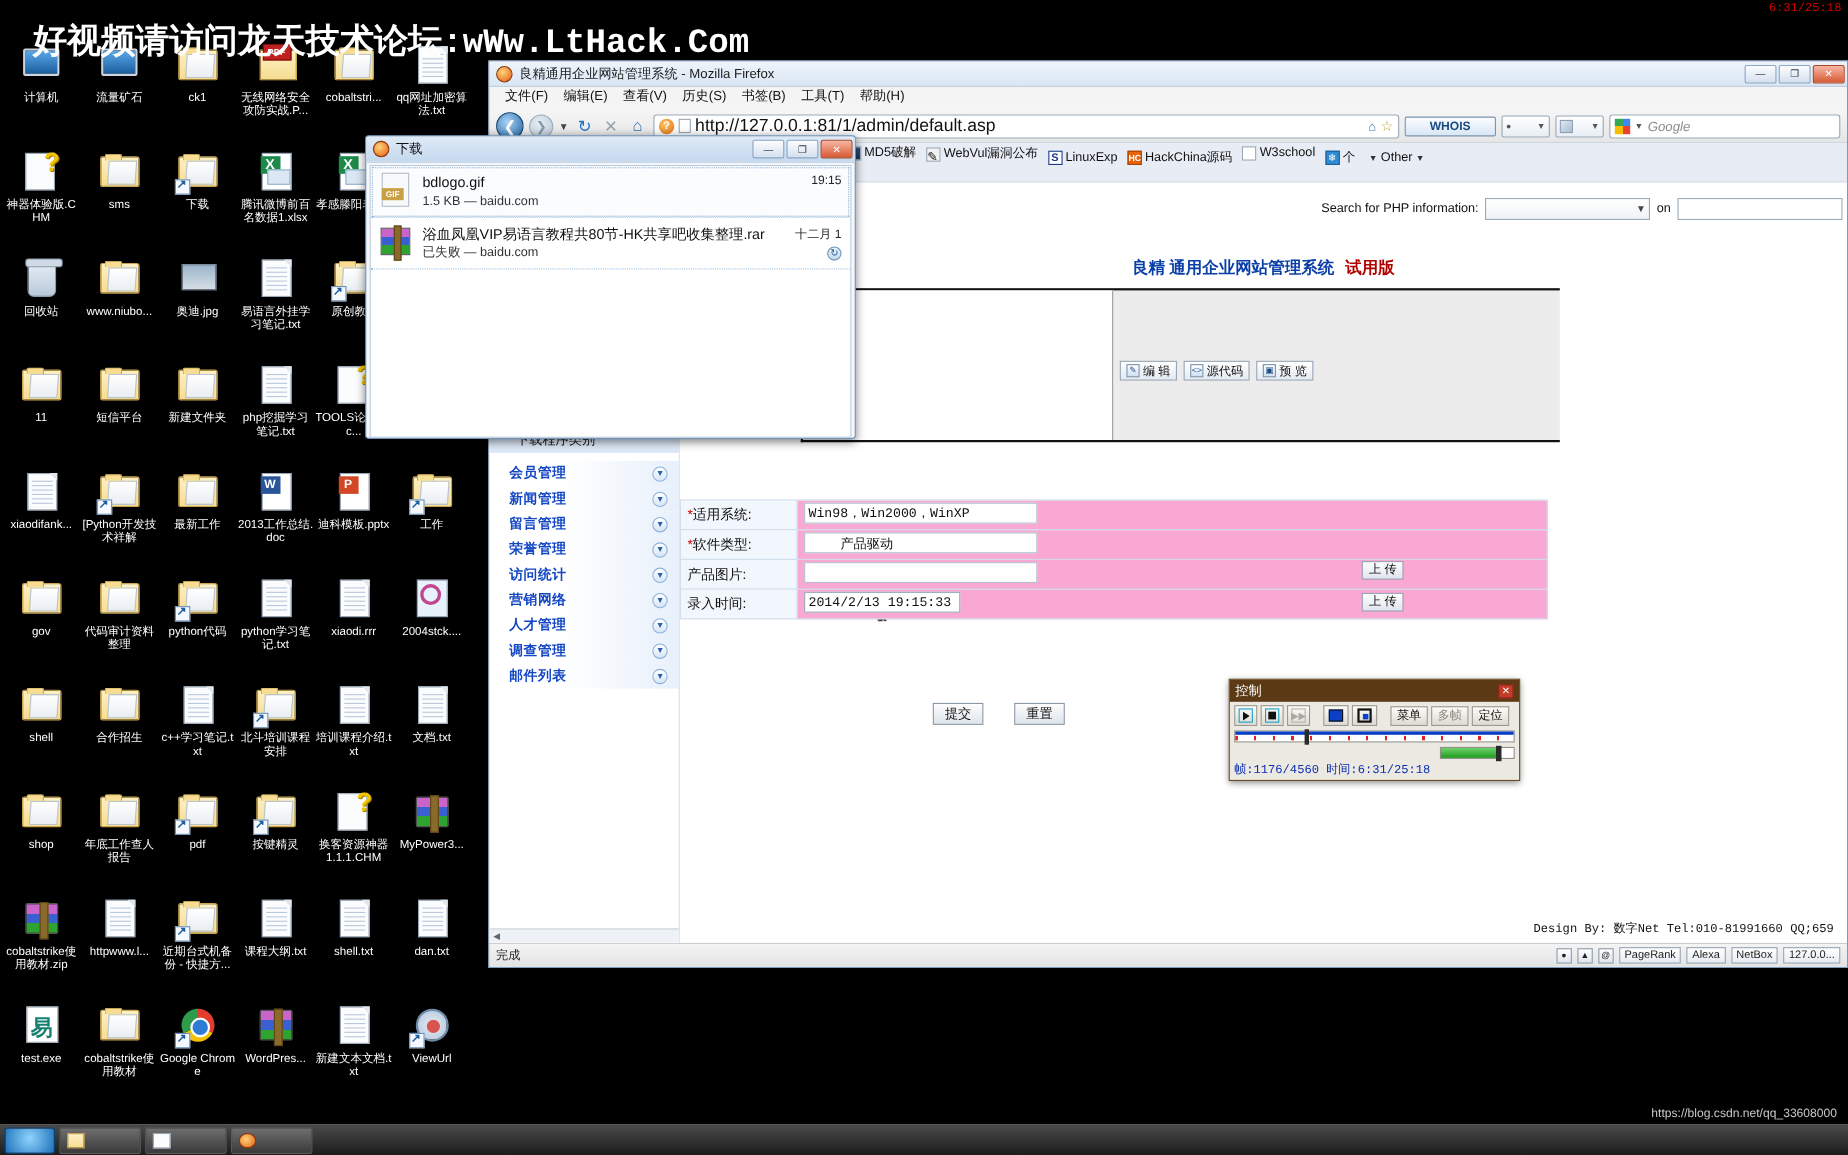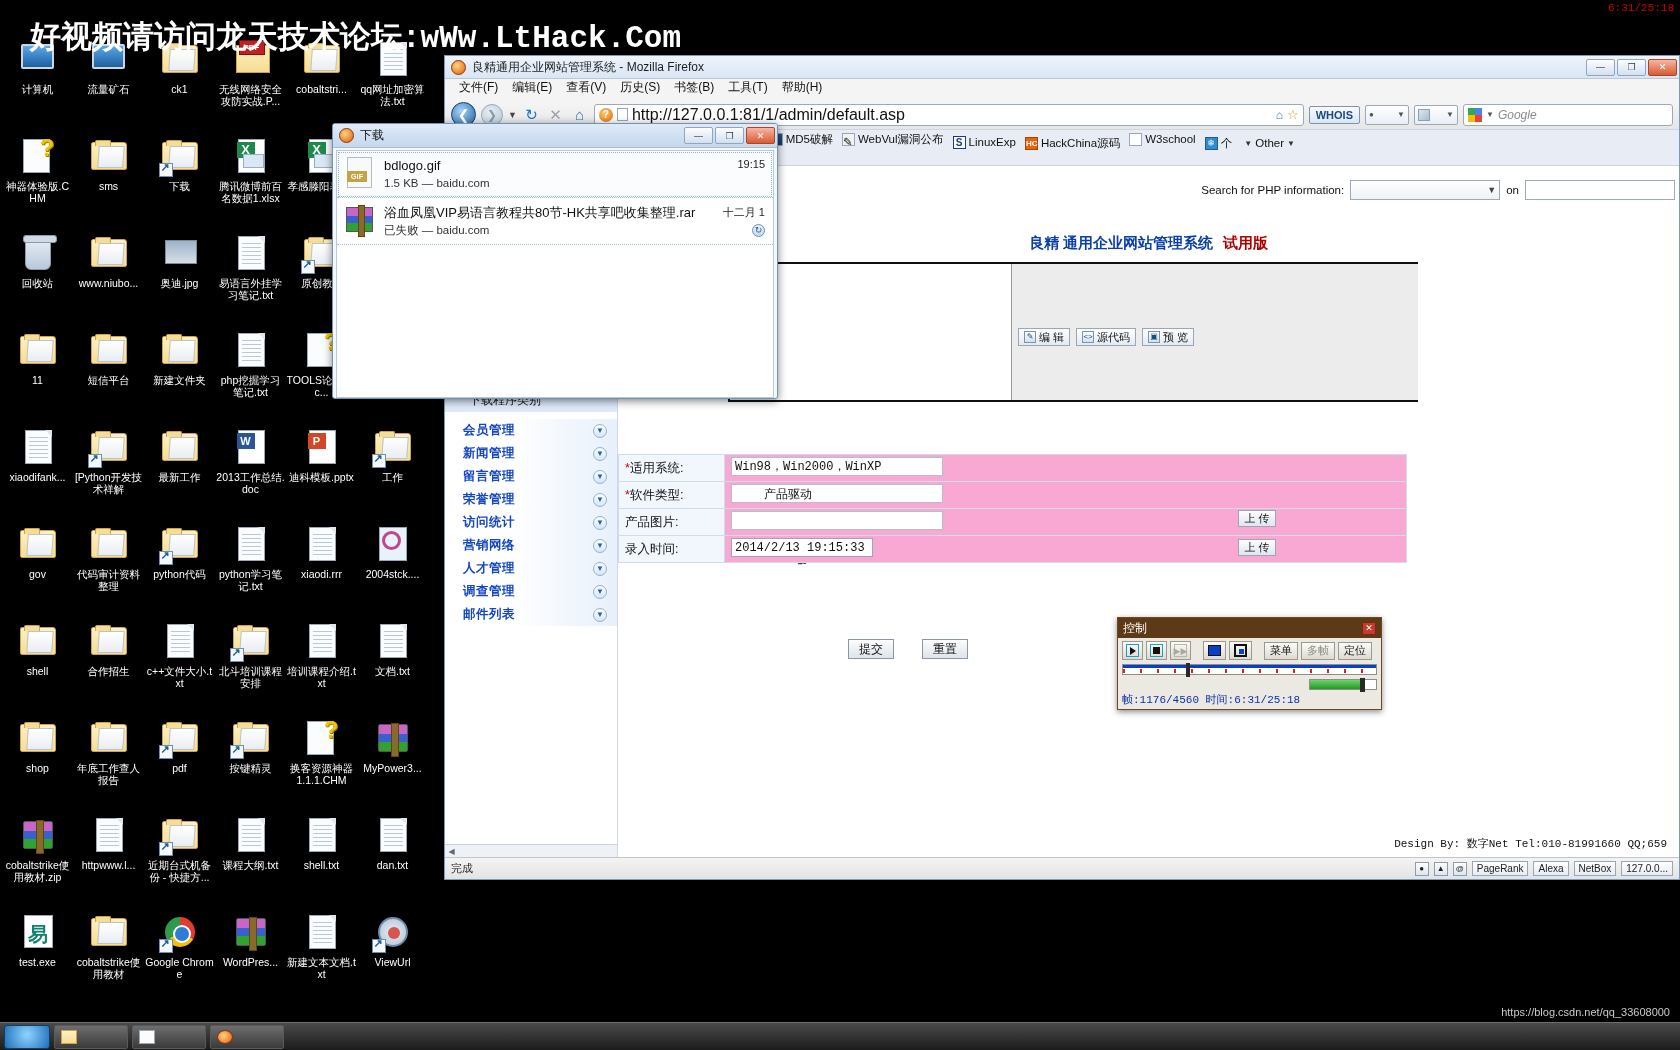--- a/index.html
+++ b/index.html
@@ -149,21 +149,21 @@
   .nav-fwd{width:22px;height:22px;border-radius:50%;background:radial-gradient(circle at 40% 35%,#e6eef6,#b8c6d4);border:1px solid #9aaab9;color:#8a98a6;display:flex;align-items:center;justify-content:center;font-size:12px;}
   .nav-drop{font-size:9px;color:#444;}
   .nav-ic{width:19px;height:19px;display:flex;align-items:center;justify-content:center;font-size:15px;}
   .nav-ic.rel{color:#1e73c9;} .nav-ic.stop{color:#9aa3ad;} .nav-ic.home{color:#2d6fa8;}
   .urlbar{flex:1;height:22px;background:#fff;border:1px solid #9aaab9;border-radius:3px;display:flex;align-items:center;gap:4px;padding:0 4px;}
   .url-fav{width:14px;height:14px;border-radius:50%;background:radial-gradient(circle at 40% 35%,#ffc766,#e06a0d);color:#fff;font-size:10px;font-weight:bold;display:flex;align-items:center;justify-content:center;}
   .url-pg{width:11px;height:13px;background:#fff;border:1px solid #9aa7b6;}
   .urlbar .u{font-size:16px;color:#111;flex:1;white-space:nowrap;overflow:hidden;}
   .url-home{font-size:12px;color:#4a7aa8;}
   .url-star{font-size:13px;color:#c9a227;}
-  .whois-btn{height:18px;padding:0 6px;border:1px solid #7a95b2;border-radius:2px;background:linear-gradient(#fafcff,#d8e6f5);font-size:11px;font-weight:bold;color:#1a4a80;display:flex;align-items:center;}
+  .whois-btn{height:18px;padding:0 22px;border:1px solid #7a95b2;border-radius:2px;background:linear-gradient(#fafcff,#d8e6f5);font-size:11px;font-weight:bold;color:#1a4a80;display:flex;align-items:center;}
   .mini-sel{height:20px;width:44px;border:1px solid #9aaab9;border-radius:2px;background:linear-gradient(#fff,#e8eef5);display:flex;align-items:center;justify-content:space-between;padding:0 3px;font-size:8px;color:#555;}
   .cube{width:12px;height:12px;background:linear-gradient(135deg,#dfe7ef,#a8bccf);border:1px solid #8ca0b3;}
   .searchbox{width:210px;height:22px;background:#fff;border:1px solid #9aaab9;border-radius:3px;display:flex;align-items:center;gap:4px;padding:0 4px;}
   .g-ic{width:14px;height:14px;background:conic-gradient(#4285f4 0 25%,#ea4335 25% 50%,#fbbc05 50% 75%,#34a853 75% 100%);}
   .searchbox .ph{font-size:12px;color:#8b8b8b;font-style:italic;}
 
   .ff-bookmarks{height:36px;background:#e8ecf4;border-bottom:1px solid #ccd4e0;padding:1px 6px 0 6px;font-size:11.5px;color:#111;line-height:17px;}
   .bm{display:inline-flex;align-items:center;gap:3px;margin-right:9px;white-space:nowrap;}
   .bm .bi{width:13px;height:13px;display:inline-block;border:1px solid #9aa7b6;background:#fff;}
   .bi.s{background:#fff;color:#1a3a8c;font-weight:bold;font-size:10px;text-align:center;line-height:11px;border:1px solid #1a3a8c;}
@@ -528,21 +528,21 @@
       <div class="dicon">
         <div class="glyph">
           <span class="ic-folder"></span>
         </div>
         <div class="lab">合作招生</div>
       </div>
       <div class="dicon">
         <div class="glyph">
           <span class="ic-doc"></span>
         </div>
-        <div class="lab">c++文件大小.txt</div>
+        <div class="lab">c++学习笔记.txt</div>
       </div>
       <div class="dicon">
         <div class="glyph">
           <span class="ic-folder"></span>
           <span class="shortcut"></span>
         </div>
         <div class="lab">北斗培训课程安排</div>
       </div>
       <div class="dicon">
         <div class="glyph">

